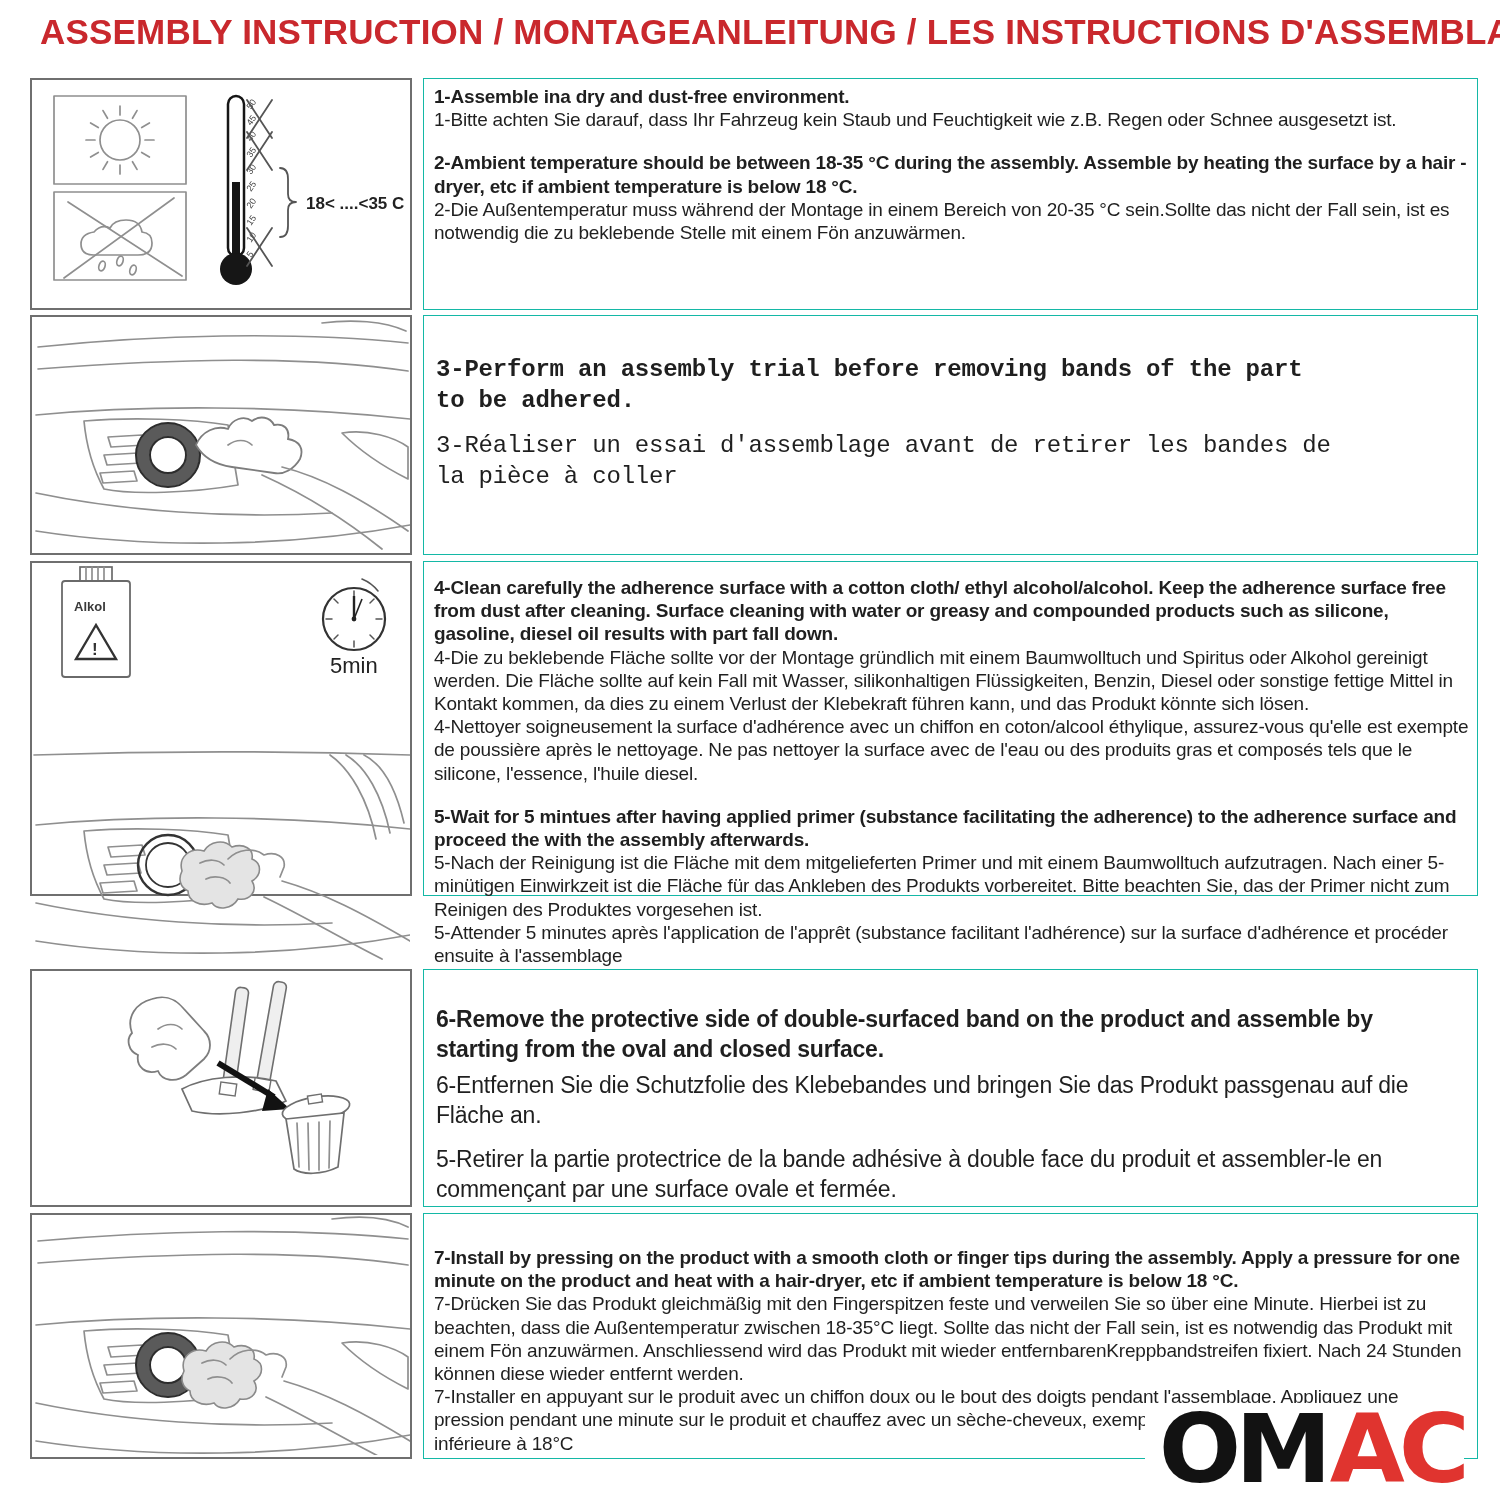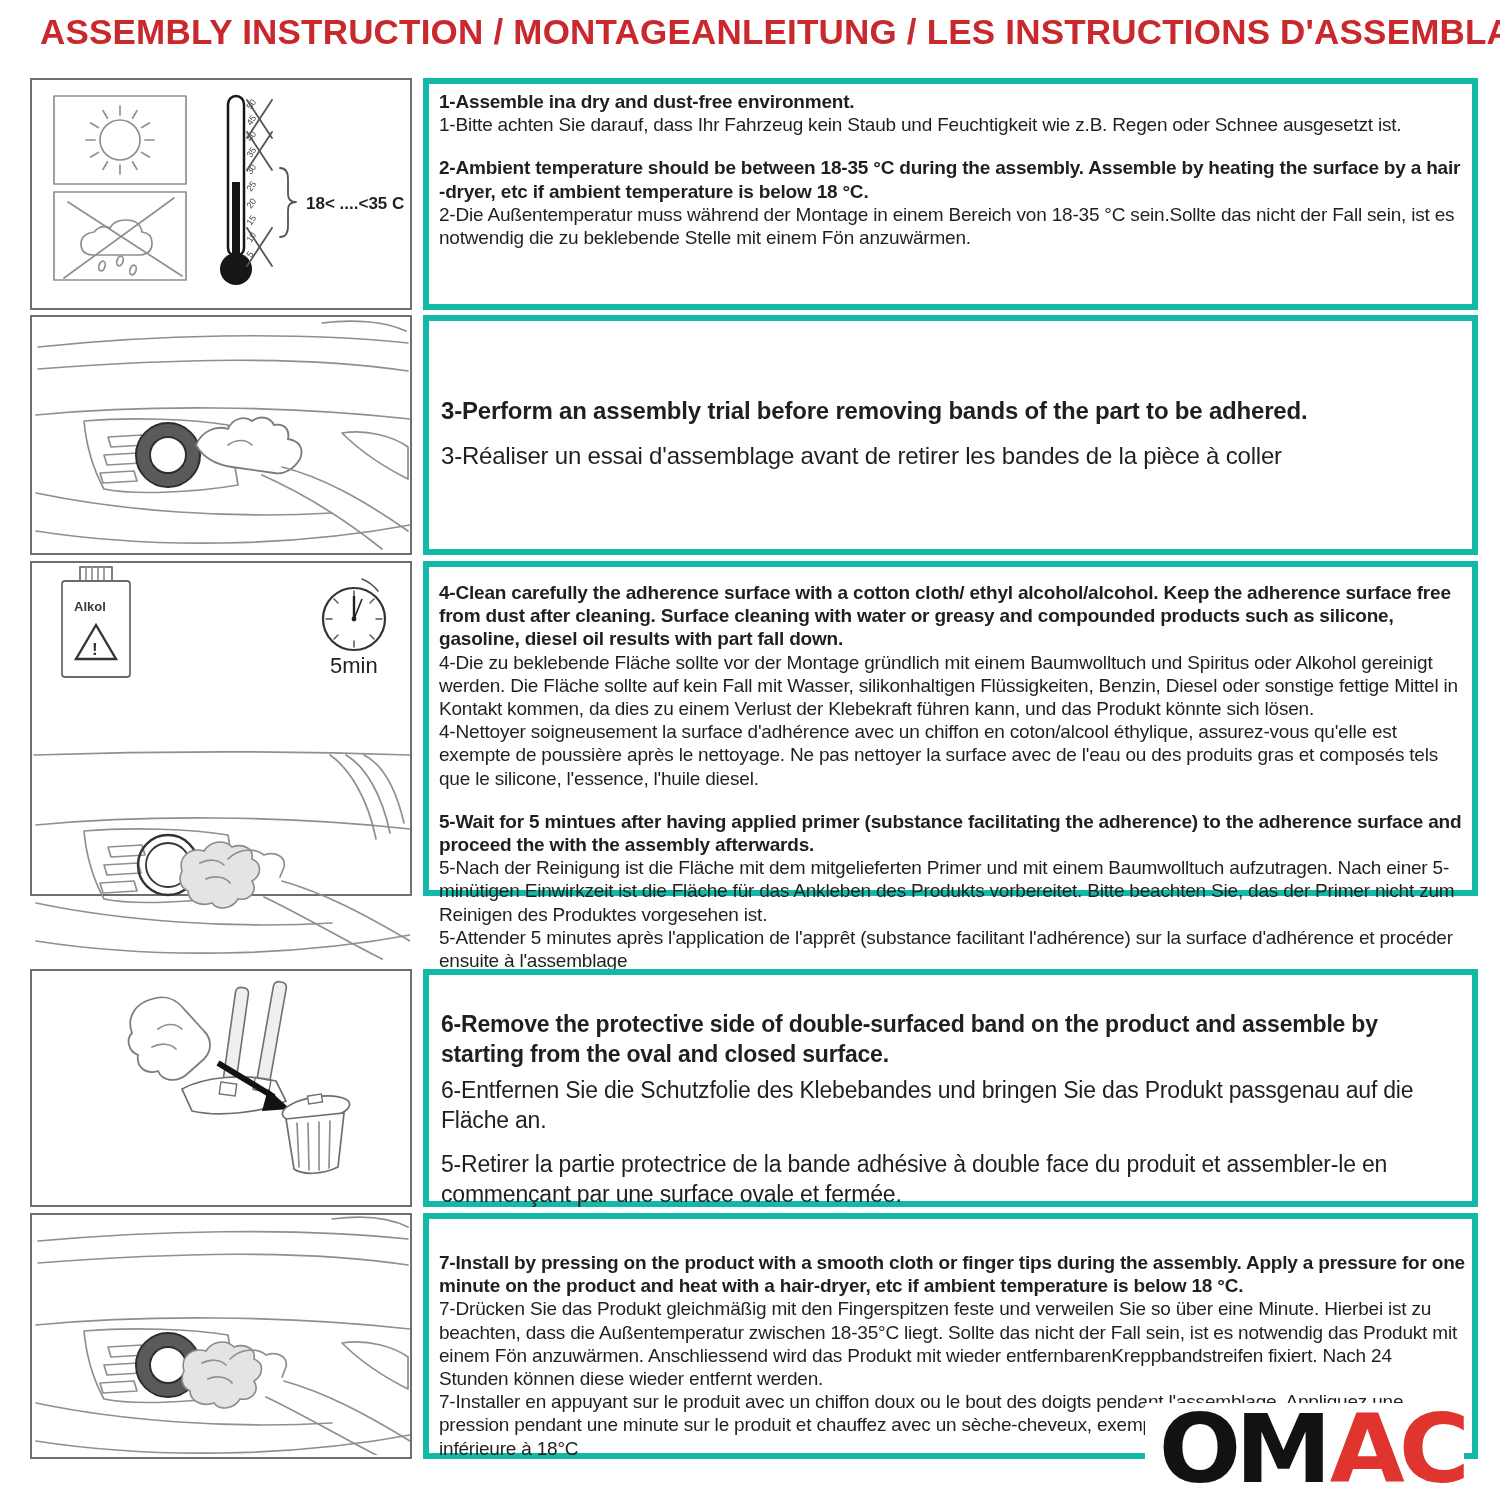--- a/index.html
+++ b/index.html
@@ -2,29 +2,29 @@
 <html><head>
 <meta charset="utf-8">
 <style>
   html,body{margin:0;padding:0;background:#fff;}
   .page{position:relative;width:1500px;height:1500px;background:#fff;overflow:hidden;
         font-family:"Liberation Sans",sans-serif;color:#1f1f1f;}
   .title{position:absolute;left:40px;top:12px;font-size:35px;font-weight:bold;
          color:#C9282D;white-space:nowrap;letter-spacing:0.2px;}
   .box{position:absolute;background:#fff;box-sizing:border-box;}
   .ibox{left:30px;width:382px;border:2px solid #6f6f6f;}
-  .tbox{left:423px;width:1055px;border:6px solid #14b8a6;}
+  .tbox{left:423px;width:1055px;border:1px solid #14b8a6;}
   .r1{top:78px;height:232px;}
   .r2{top:315px;height:240px;}
   .r3{top:561px;height:335px;}
   .r4{top:969px;height:238px;}
   .r5{top:1213px;height:246px;}
   .t-sm{padding:6px 6px 0 10px;letter-spacing:-0.2px;}
   .t-sm p{font-size:19px;line-height:23.2px;margin:0;max-width:1038px;}
-  .t-lg2{padding:74px 6px 0 12px;letter-spacing:-0.2px;}
+  .t-lg2{padding:38px 6px 0 12px;letter-spacing:-0.2px;font-family:Liberation Mono, monospace;}
   .t-lg2 p{font-size:24px;line-height:31px;margin:0 0 5px 0;max-width:905px;}
   .t-lg4{padding:34px 6px 12px 12px;letter-spacing:-0.2px;}
   .t-lg4 p{font-size:23px;line-height:30px;margin:0 0 6px 0;max-width:995px;}
   .b{font-weight:bold;}
   .gap{margin-top:20px !important;}
   .gap-sm{margin-top:14px !important;}
   .logo{position:absolute;top:1402px;right:36px;height:96px;background:#fff;
         padding-left:14px;display:flex;align-items:center;z-index:5;
         font-family:"DejaVu Sans",sans-serif;font-weight:800;font-size:97px;
         line-height:90px;letter-spacing:-6px;transform:scaleY(0.98);}
@@ -96,21 +96,21 @@
         </g>
         <path d="M248,88 Q256,88 256,99 L256,114 Q256,122 264,122 Q256,122 256,130 L256,146 Q256,157 248,157" class="skd" stroke-width="1.8"></path>
         <text x="274" y="129" font-size="17" font-weight="bold" fill="#222" font-family="Liberation Sans,sans-serif">18&lt; ....&lt;35 C</text>
       </g>
     </svg>
   </div>
   <div class="box tbox r1 t-sm">
     <p class="b">1-Assemble ina dry and dust-free environment.</p>
     <p>1-Bitte achten Sie darauf, dass Ihr Fahrzeug kein Staub und Feuchtigkeit wie z.B. Regen oder Schnee ausgesetzt ist.</p>
     <p class="b gap">2-Ambient temperature should be between 18-35 °C  during the assembly. Assemble by heating the surface by a hair -dryer, etc if ambient temperature is below 18 °C.</p>
-    <p>2-Die Außentemperatur muss während der Montage in einem Bereich von 18-35 °C  sein.Sollte das nicht der Fall sein, ist es notwendig die zu beklebende Stelle mit einem Fön anzuwärmen.</p>
+    <p>2-Die Außentemperatur muss während der Montage in einem Bereich von 20-35 °C  sein.Sollte das nicht der Fall sein, ist es notwendig die zu beklebende Stelle mit einem Fön anzuwärmen.</p>
   </div>
 
   <div class="box ibox r2">
     <svg width="378" height="234" viewBox="0 0 378 234">
       <g class="sk">
         <path d="M6,30 C120,18 260,14 376,26"></path>
         <path d="M6,52 C140,42 270,38 376,54"></path>
         <path d="M290,6 C320,2 352,4 374,14"></path>
         <path d="M4,98 C110,88 250,88 378,102"></path>
         <path d="M52,104 C100,100 160,102 196,108 L206,168 C160,176 100,178 72,172 C60,150 54,126 52,104 Z"></path>

